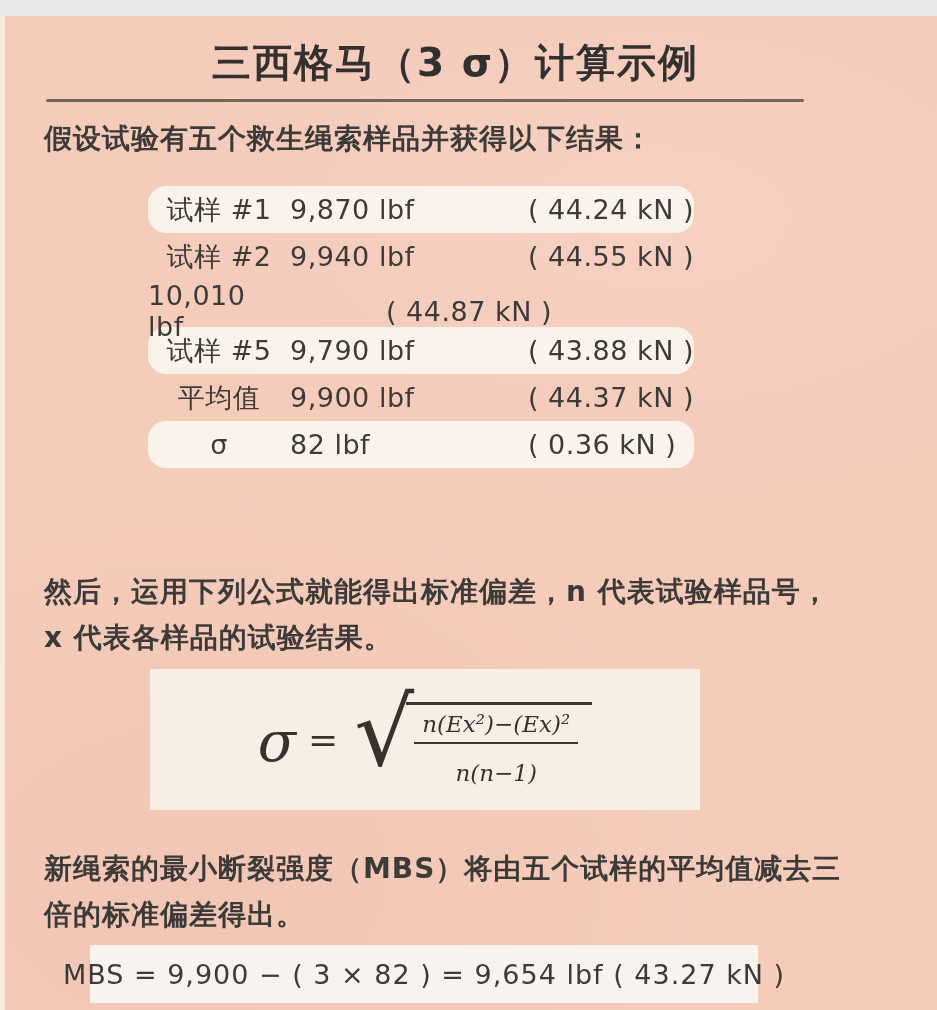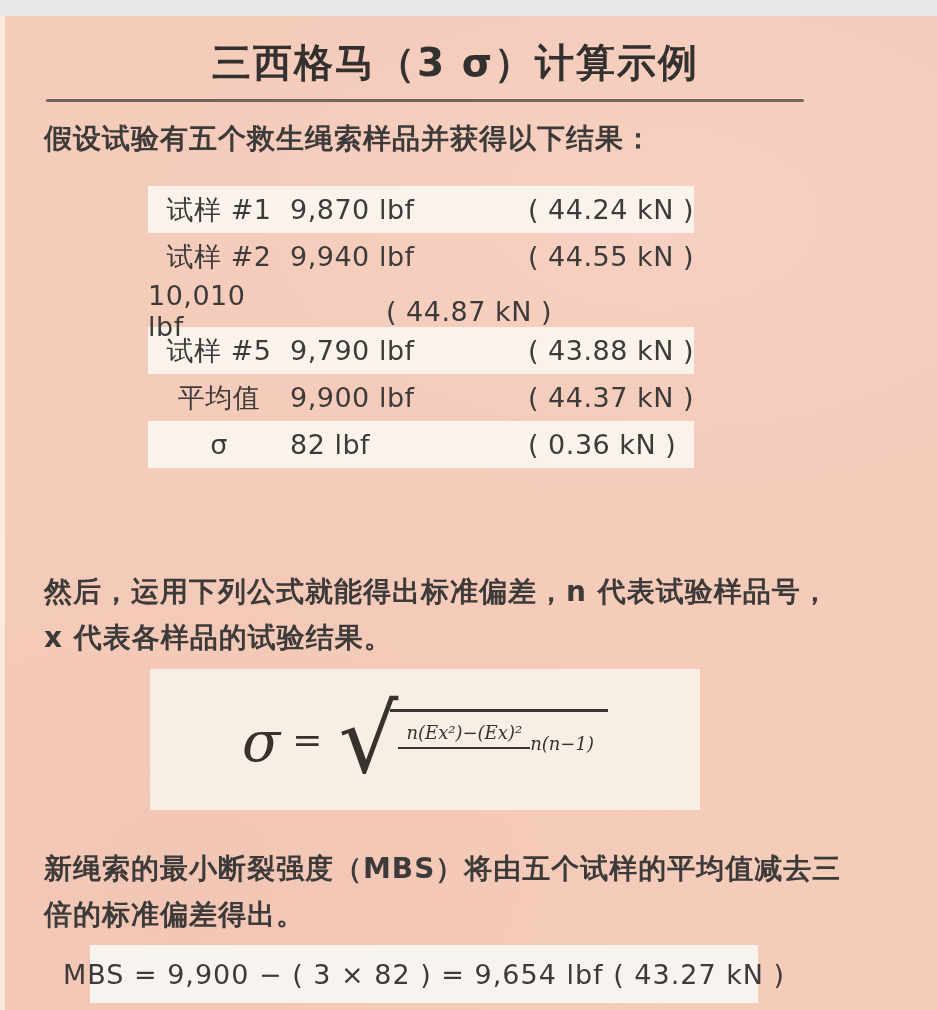--- a/index.html
+++ b/index.html
@@ -69,20 +69,21 @@
     width: 546px;
   }
   .trow {
     display: grid;
     grid-template-columns: 142px 142px 1fr;
     align-items: center;
     height: 47px;
     font-size: 27px;
     font-weight: 500;
     letter-spacing: 0.5px;
+    border-radius: 18px;
   }
   .trow.alt { background: #faf3ec; }
   .c-label { text-align: center; }
   .c-lbf { text-align: left; }
   .c-kn { text-align: left; padding-left: 96px; white-space: nowrap; }
 
   .formula-box {
     position: absolute;
     left: 150px;
     top: 653px;
@@ -117,23 +118,23 @@
     font-style: normal;
     font-weight: 400;
   }
   .radicand {
     margin: 9px 0 0 -8px;
     border-top: 3px solid #3b3631;
     padding: 6px 14px 0 8px;
   }
   .frac {
     display: flex;
-    flex-direction: row;
-    align-items: center;
-    font-size: 18px;
+    flex-direction: column;
+    align-items: center;
+    font-size: 23px;
     line-height: 1.15;
   }
   .fnum {
     border-bottom: 2px solid #3b3631;
     padding: 0 8px 4px;
     white-space: nowrap;
   }
   .fden { padding-top: 16px; white-space: nowrap; }
 
   .mbs-strip {

